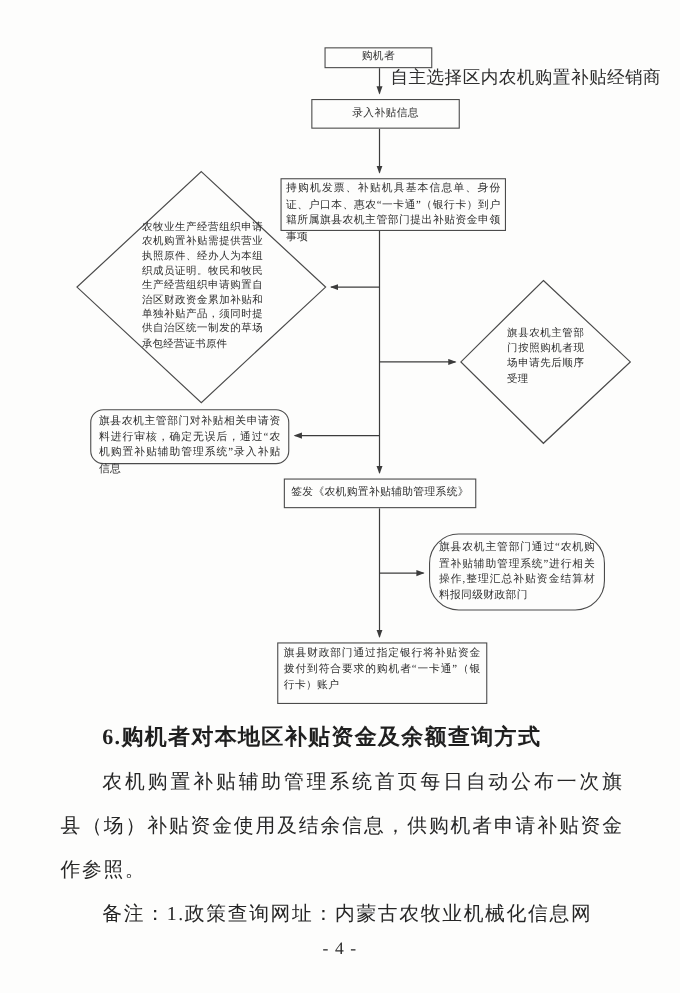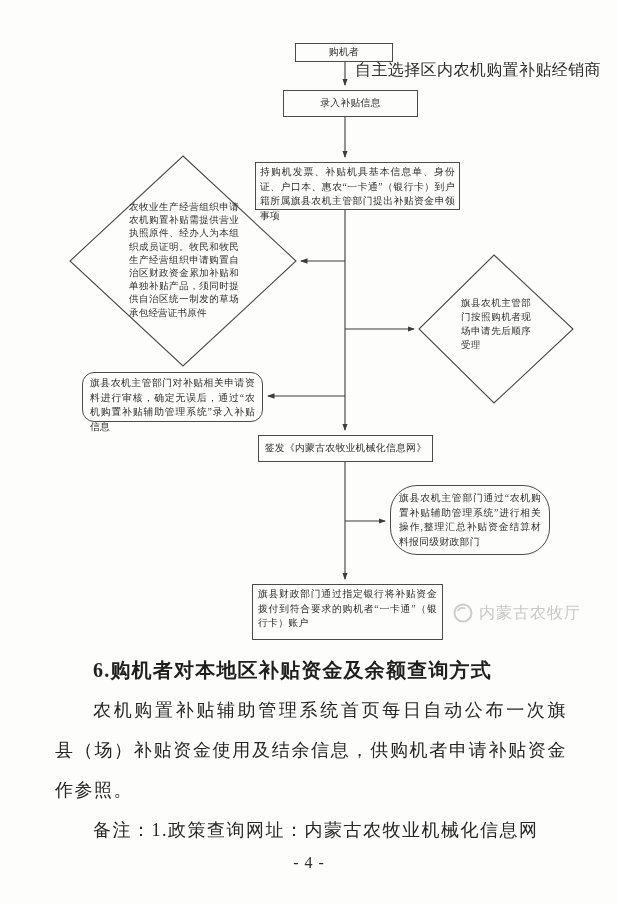--- a/index.html
+++ b/index.html
@@ -97,34 +97,27 @@
 
     <div class="node" style="left:255px;top:162px;width:205px;height:48px;padding:2px 4px;">持购机发票、补贴机具基本信息单、身份证、户口本、惠农“一卡通”（银行卡）到户籍所属旗县农机主管部门提出补贴资金申领事项</div>
 
     <div class="diamond-text" style="left:129px;top:201px;width:110px;">农牧业生产经营组织申请农机购置补贴需提供营业执照原件、经办人为本组织成员证明。牧民和牧民生产经营组织申请购置自治区财政资金累加补贴和单独补贴产品，须同时提供自治区统一制发的草场承包经营证书原件</div>
 
     <div class="diamond-text" style="left:461px;top:296px;width:70px;line-height:14px;">旗县农机主管部门按照购机者现场申请先后顺序受理</div>
 
     <div class="node rounded" style="left:82px;top:372px;width:181px;height:50px;padding:3px 7px;">旗县农机主管部门对补贴相关申请资料进行审核，确定无误后，通过“农机购置补贴辅助管理系统”录入补贴信息</div>
 
     <div class="node center" style="left:258px;top:435px;width:175px;height:27px;">
-      <span>签发《内蒙古农牧业机械化信息网》</span>
+      <span>签发《农机购置补贴辅助管理系统》</span>
     </div>
 
     <div class="node rounded" style="left:390px;top:485px;width:160px;height:70px;padding:5px 8px;border-radius:27px;">旗县农机主管部门通过“农机购置补贴辅助管理系统”进行相关操作,整理汇总补贴资金结算材料报同级财政部门</div>
 
     <div class="node" style="left:252px;top:584px;width:191px;height:56px;padding:2px 5px;">旗县财政部门通过指定银行将补贴资金拨付到符合要求的购机者“一卡通”（银行卡）账户</div>
 
-    <div class="watermark">
-      <svg width="22" height="22" viewBox="0 0 22 22">
-        <circle cx="11" cy="11" r="8.5" fill="none" stroke="#cdcdcd" stroke-width="2"></circle>
-        <path d="M5.5,9 q3,-4.5 8,-2.5" fill="none" stroke="#cdcdcd" stroke-width="1.6"></path>
-      </svg>
-      <span>内蒙古农牧厅</span>
-    </div>
 
   </div>
 
   <div class="bodytext">
     <div class="heading">6.购机者对本地区补贴资金及余额查询方式</div>
     <div class="bline stretch indent">农机购置补贴辅助管理系统首页每日自动公布一次旗</div>
     <div class="bline stretch">县（场）补贴资金使用及结余信息，供购机者申请补贴资金</div>
     <div class="bline">作参照。</div>
     <div class="bline indent">备注：1.政策查询网址：内蒙古农牧业机械化信息网</div>
   </div>

